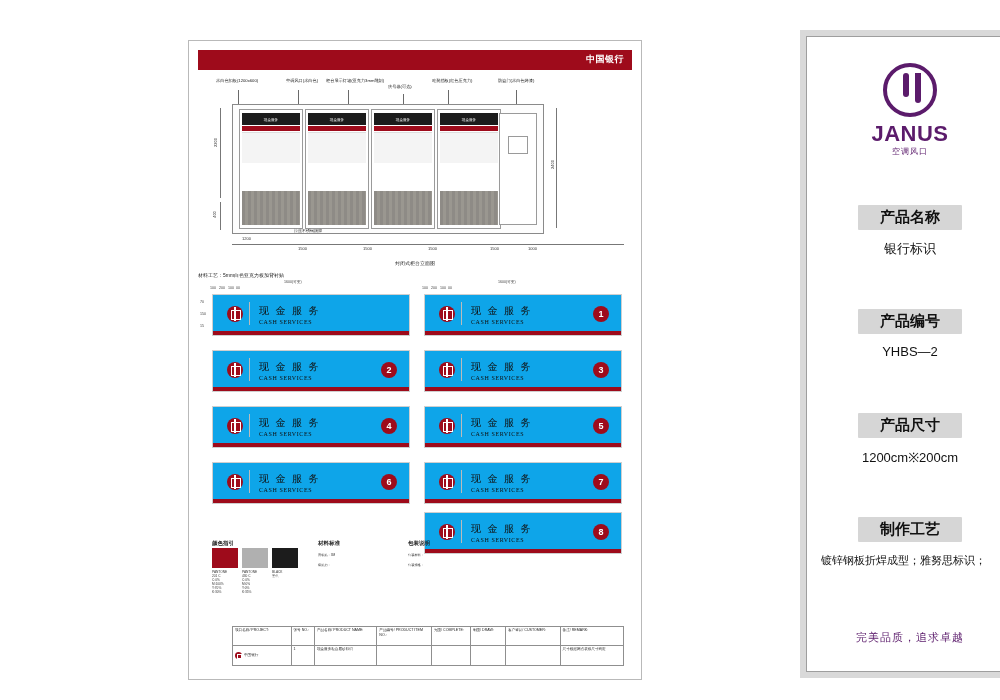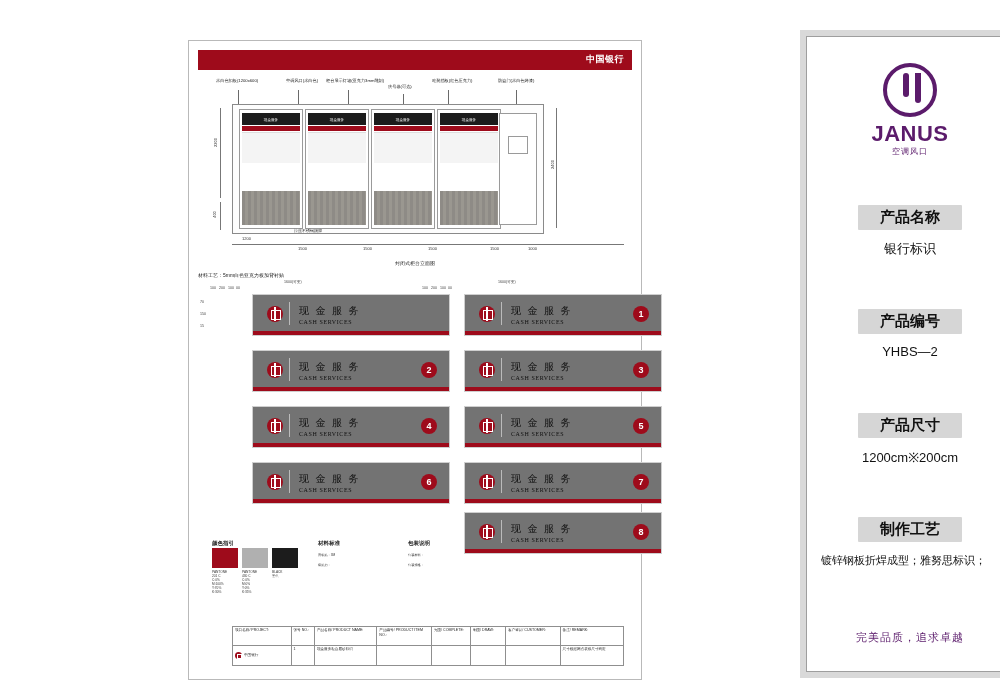--- a/index.html
+++ b/index.html
@@ -34,21 +34,21 @@
   .dimtext{position:absolute;font-size:4px;color:#333;}
   .dimline{position:absolute;height:1px;background:#777;}
   .dimlineV{position:absolute;width:1px;background:#777;}
 
   .caption-center{position:absolute;left:0;right:0;bottom:2px;text-align:center;font-size:5px;color:#222;}
   .note-left{margin-top:4px;font-size:5px;color:#222;}
 
   
   .signs{position:relative;margin-top:8px;height:250px;}
   .scalebar{position:absolute;font-size:3.6px;color:#444;}
-  .sign{position:absolute;width:196px;height:40px;border:1px solid #cfcfcf;background:#737373;margin-left:40px;}
+  .sign{position:absolute;width:196px;height:40px;border:1px solid #cfcfcf;background:#0ea5e9;}
   .sign .bottomline{position:absolute;left:0;right:0;bottom:0;height:4px;background:#9e0b1b;}
   .sign .logo{position:absolute;left:14px;top:11px;width:16px;height:16px;border-radius:50%;background:#9e0b1b;}
   .sign .logo:after{content:"";position:absolute;left:4px;top:4px;width:8px;height:8px;border:1.4px solid #fff;}
   .sign .logo:before{content:"";position:absolute;left:7px;top:1px;width:2px;height:14px;background:#fff;}
   .sign .divider{position:absolute;left:36px;top:7px;bottom:10px;width:1px;background:#bbb;}
   .sign .cn{position:absolute;left:46px;top:9px;font-size:10px;color:#111;letter-spacing:2px;font-family:"Liberation Serif",serif;}
   .sign .en{position:absolute;left:46px;top:24px;font-size:6px;color:#111;letter-spacing:.6px;font-family:"Liberation Serif",serif;}
   .sign .num{position:absolute;right:12px;top:11px;width:16px;height:16px;border-radius:50%;background:#9e0b1b;color:#fff;font-size:9px;line-height:16px;text-align:center;font-weight:bold;}
 
   

